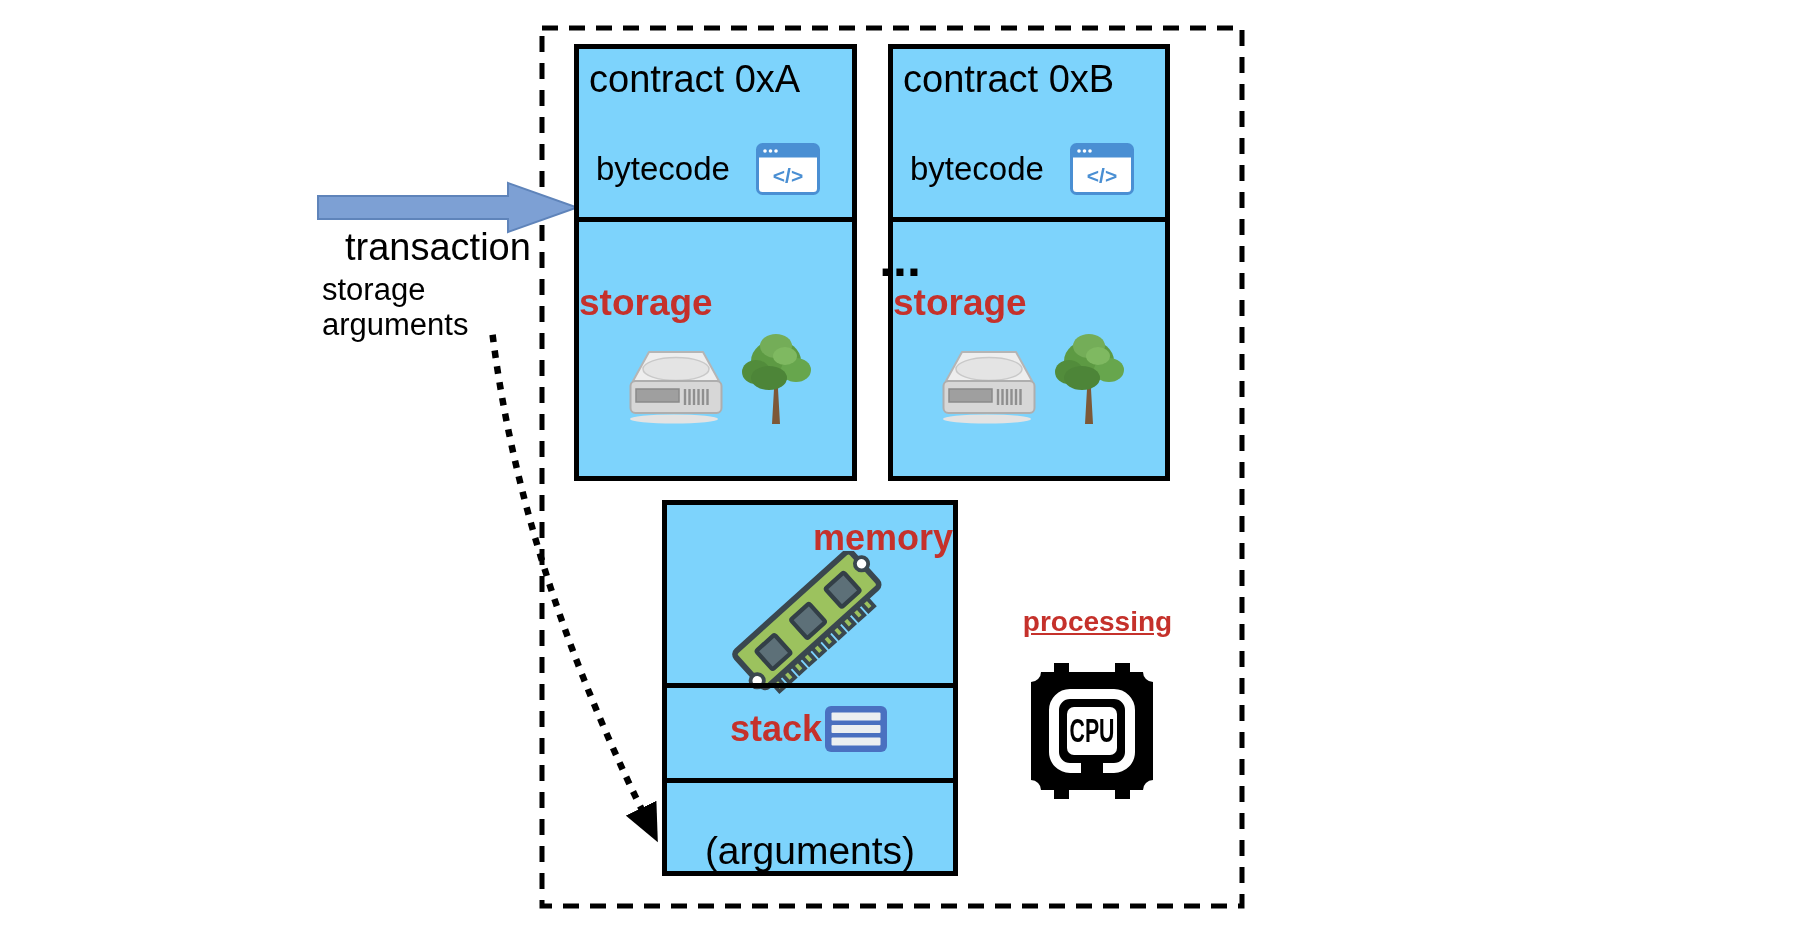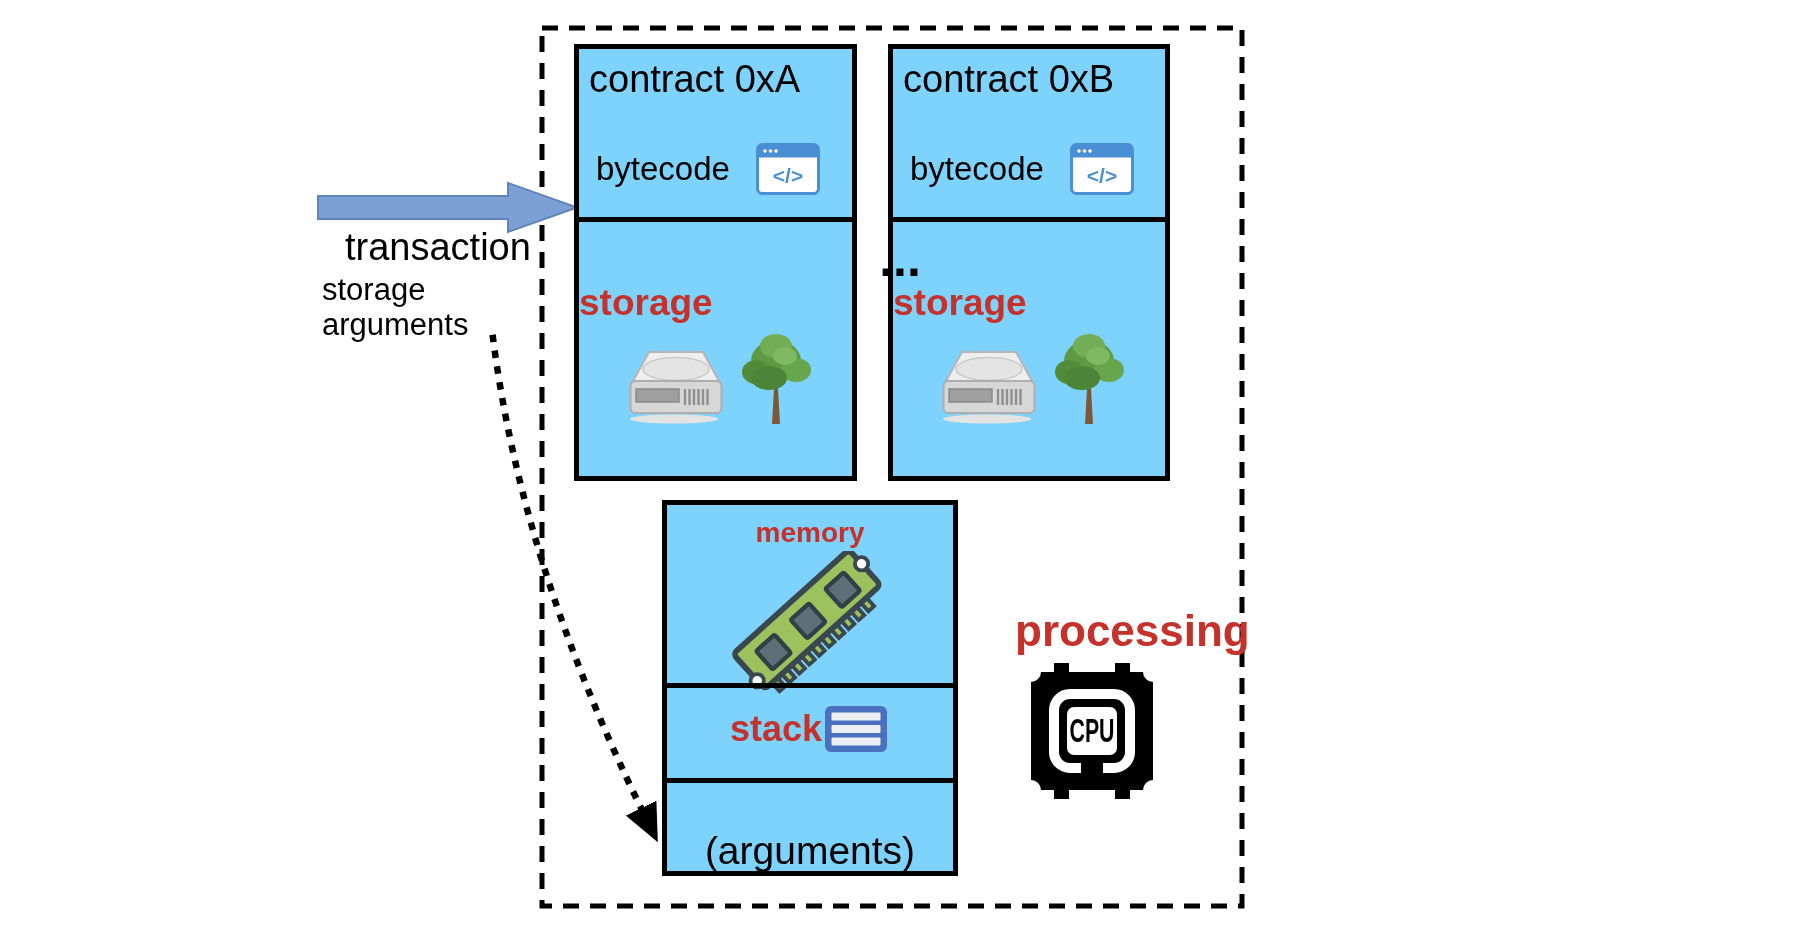--- a/index.html
+++ b/index.html
@@ -11,31 +11,31 @@
   .box{position:absolute;background:#7dd3fc;border:5px solid #000;box-sizing:border-box;}
   .contract-box{width:283px;height:437px;top:44px;}
   .contract-title{position:absolute;top:10px;left:10px;font-size:38px;line-height:1.1;white-space:nowrap;}
   .bytecode-row{position:absolute;top:92px;left:9px;height:56px;display:flex;align-items:center;gap:26px;}
   .bytecode-label{font-size:33px;margin-left:8px;}
   .hdivider{position:absolute;left:0;right:0;height:5px;background:#000;}
   .red{color:var(--label-red,#c5312b);font-weight:bold;}
   .storage-label{position:absolute;top:233px;left:0;right:0;text-align:left;font-size:37px;}
   .storage-icons{position:absolute;top:282px;left:0;right:0;display:flex;justify-content:center;align-items:flex-end;gap:16px;}
   .vm-box{left:662px;top:500px;width:296px;height:376px;}
-  .vm-memory-label{position:absolute;top:12px;left:0;right:0;text-align:center;font-size:28px;}
+  .vm-memory-label{position:absolute;top:12px;left:0;right:0;text-align:right;font-size:36px;}
   .vm-ram{position:absolute;top:46px;left:0;right:0;display:flex;justify-content:center;}
   .vm-stack-row{position:absolute;top:186px;left:0;right:0;height:76px;display:flex;justify-content:center;align-items:center;}
   .vm-stack-label{font-size:36px;}
   .vm-calldata-label{position:absolute;top:286px;left:0;right:0;text-align:center;font-size:36px;}
   .vm-calldata-sub{position:absolute;top:324px;left:0;right:0;text-align:center;font-size:39px;}
   .ellipsis{position:absolute;left:868px;top:234px;width:64px;text-align:center;font-size:50px;font-weight:bold;line-height:1;}
   .tx-label{position:absolute;left:322px;top:226px;font-size:38px;margin-left:23px;}
   .tx-sub1{position:absolute;left:322px;top:272px;font-size:31px;}
   .tx-sub2{position:absolute;left:322px;top:307px;font-size:31px;}
-  .processing-label{position:absolute;left:1015px;top:606px;width:215px;text-align:center;font-size:44px;}
+  .processing-label{position:absolute;left:990px;top:606px;width:215px;text-align:center;font-size:28px;text-decoration:underline;}
   .cpu-wrap{position:absolute;left:1024px;top:660px;}
 </style>
 </head>
 <body>
 
 <div class="canvas">
 
   <svg class="bg-svg" width="1808" height="934" viewBox="0 0 1808 934">
     <defs>
       <marker id="dotArrowHead" markerUnits="userSpaceOnUse" markerWidth="40" markerHeight="34" refX="2" refY="17" orient="auto">

